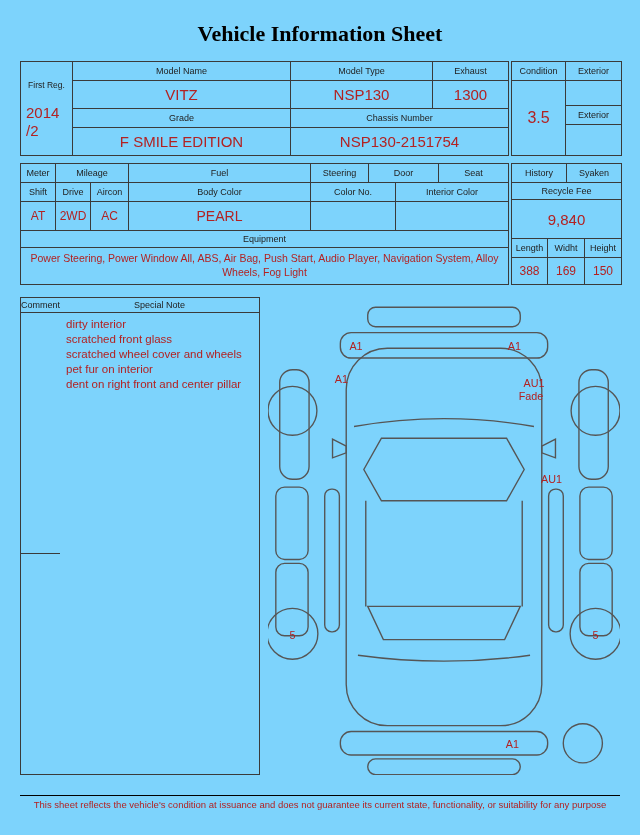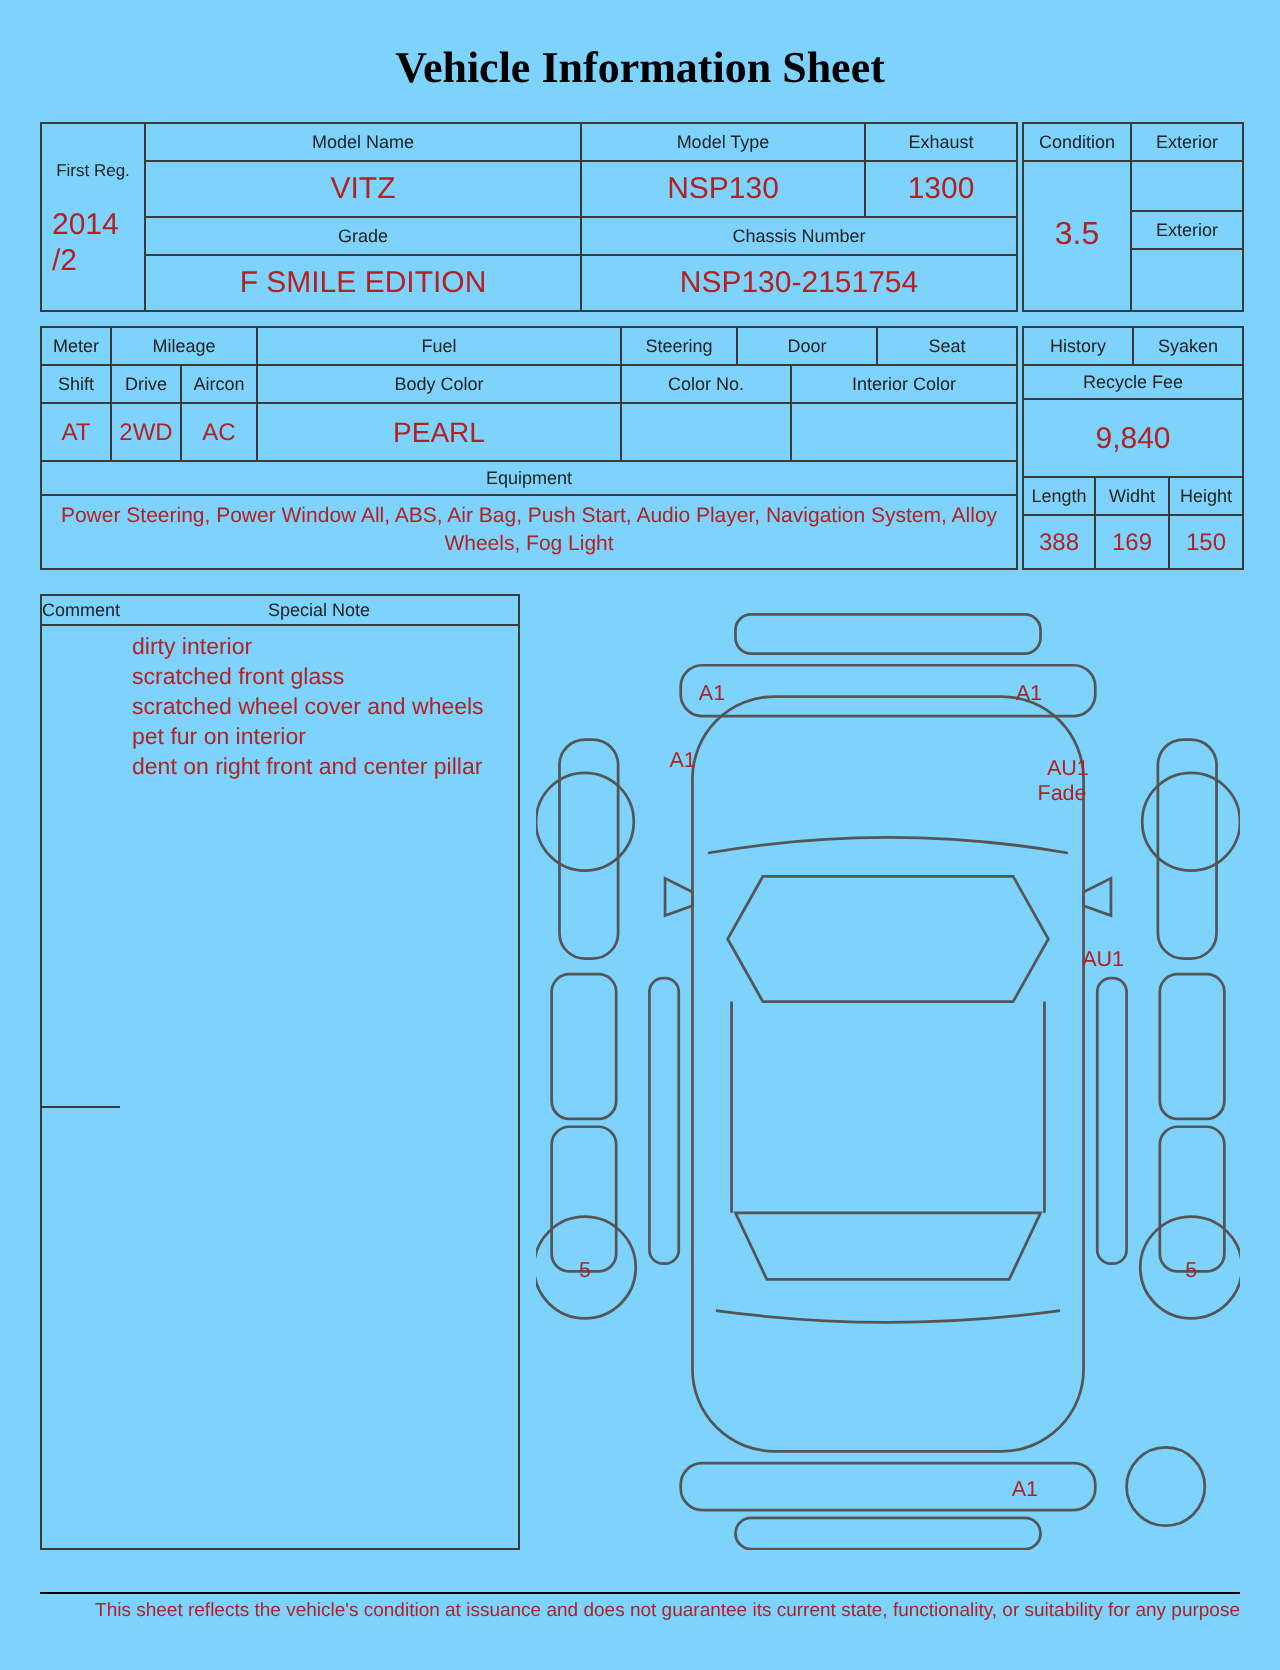--- a/index.html
+++ b/index.html
@@ -24,21 +24,21 @@
   .firstreg-val{text-align:left;padding:14px 2px 0 5px;line-height:1.2}
   .equip-text{font-size:10.5px;text-align:left;padding:2px 5px;line-height:1.3;height:36px;vertical-align:top}
   .main-row{display:flex;margin-top:12px}
   .note-col{width:245px;border:1px solid #3a3a3a;height:478px;display:flex;flex-direction:row;box-sizing:border-box}
   .note-hdr{font-size:9px;color:#222;text-align:center;border-bottom:1px solid #3a3a3a;padding:2px 0}
   .note-body{color:#b22222;font-size:11.5px;padding:4px 6px;line-height:1.3;text-align:left}
   .sec-comment{height:256px;border-bottom:1px solid #3a3a3a;box-sizing:border-box}
   .sec-special{flex:1}
   .diagram-wrap{margin-left:8px}
   .footer{border-top:1.5px solid #000;margin-top:16px;padding-top:3px}
-  .footer-text{color:#b22222;font-size:9.5px;text-align:right}
+  .footer-text{color:#b22222;font-size:9.5px;text-align:center}
 </style>
 </head>
 <body>
 
 <div class="page">
 
   <h1 class="title">Vehicle Information Sheet</h1>
 
   <div class="row mt7">
     <table class="grid" style="width:488px">

